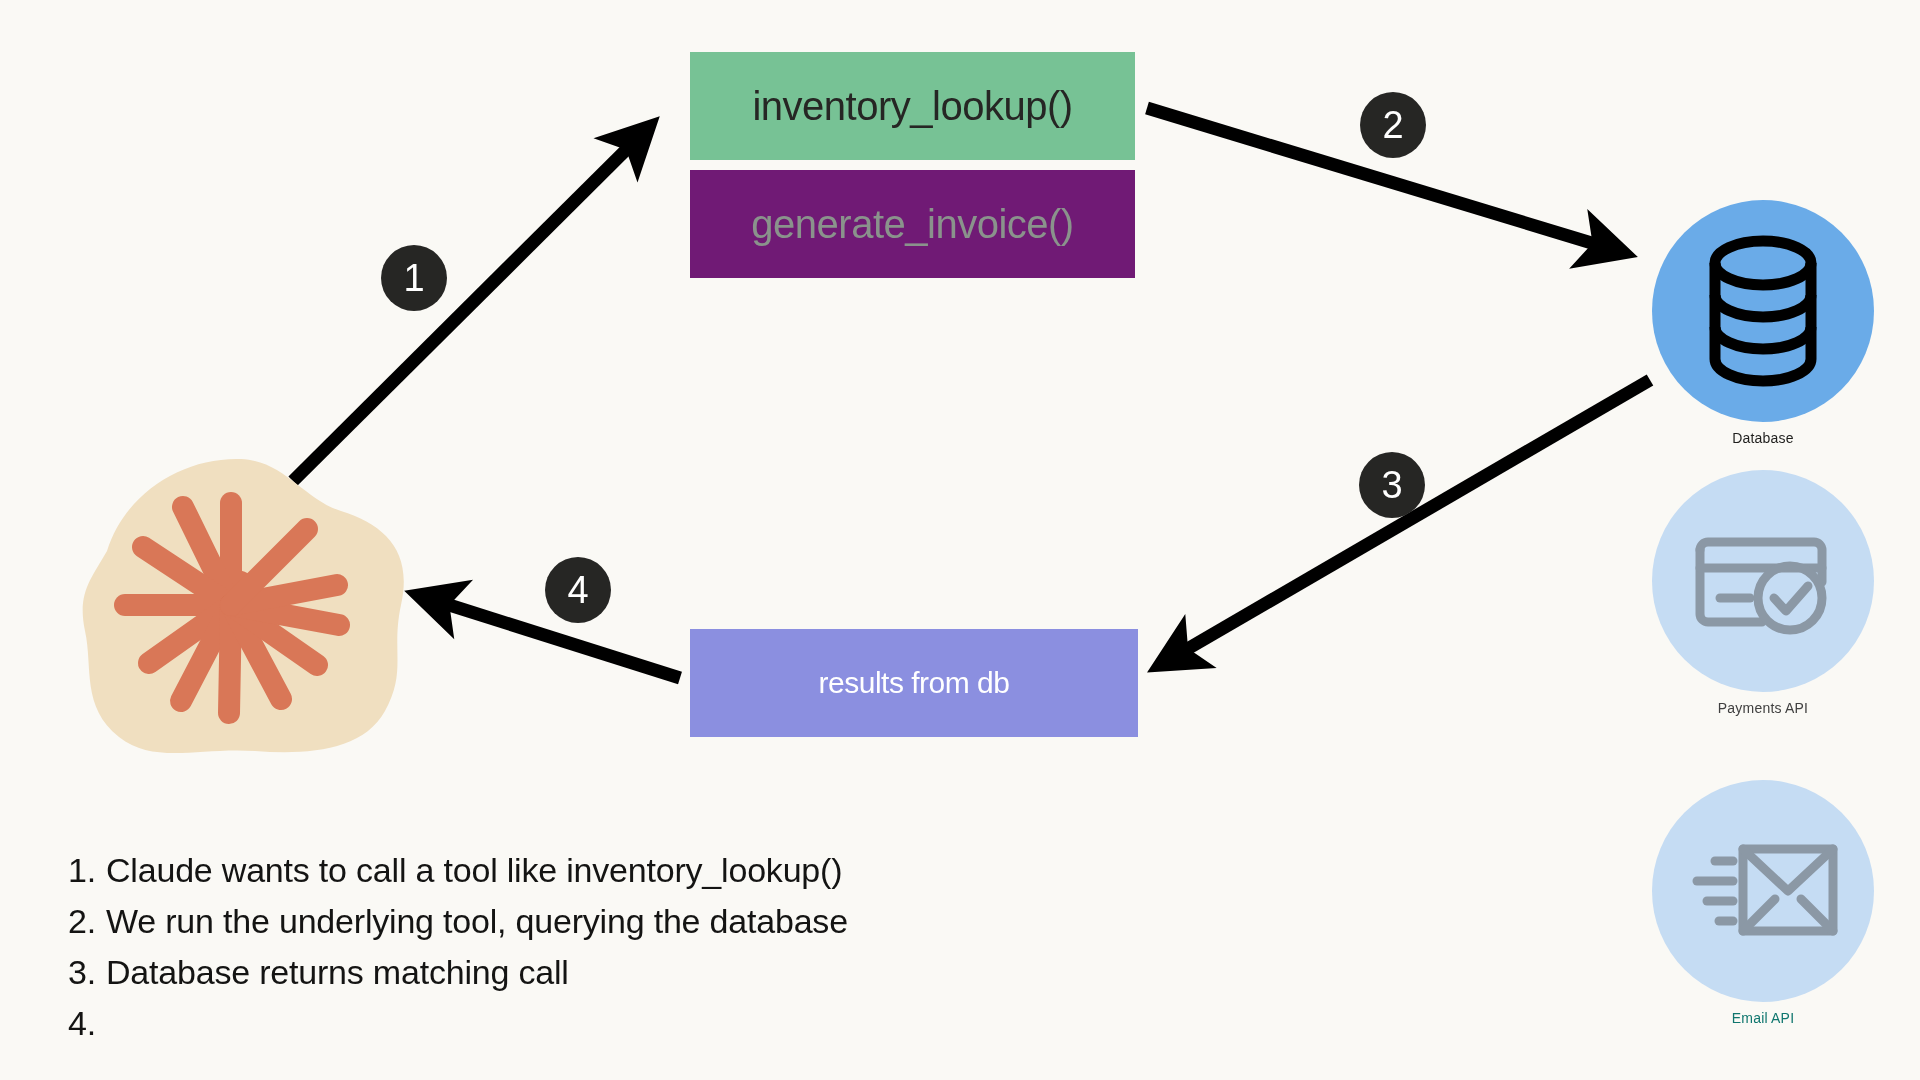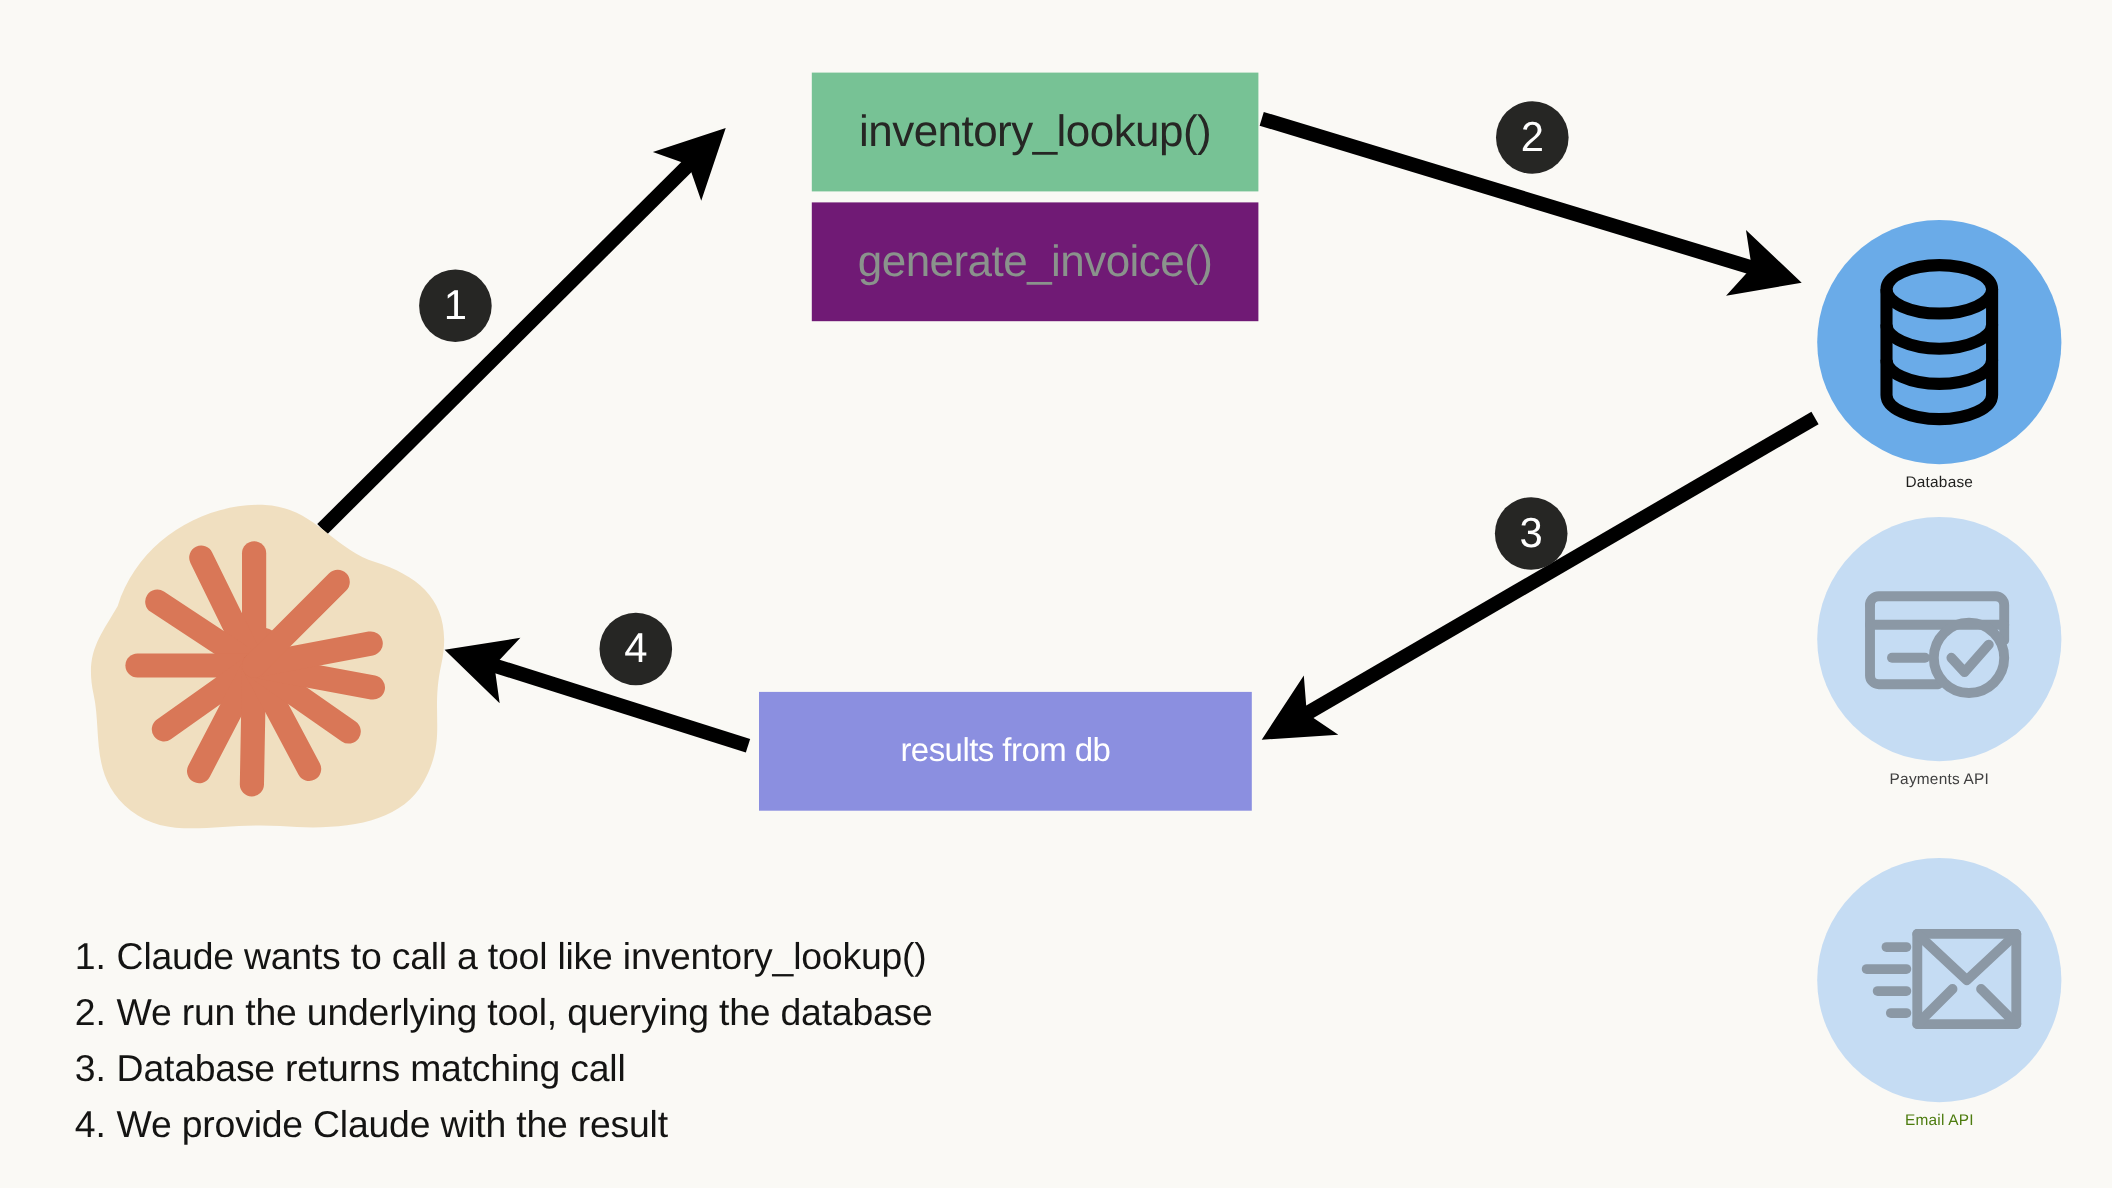--- a/index.html
+++ b/index.html
@@ -22,23 +22,22 @@
     left: 45px;
     top: 455px;
     width: 370px;
     height: 310px;
   }
 
   
   #tool-list {
     position: absolute;
     left: 690px;
-    top: 66px;
-    width: 406px;
-    margin-left: 48px;
+    top: 52px;
+    width: 445px;
   }
   .tool-box {
     height: 108px;
     margin-bottom: 10px;
     display: flex;
     align-items: center;
     justify-content: center;
     box-sizing: border-box;
     padding: 0 14px;
   }
@@ -102,21 +101,21 @@
   #service-database { left: 1648px; top: 200px; }
   #service-database .disc { background: #6aabe8; }
   #service-database .svc-label { color: #1f1f1d; }
 
   #service-payments { left: 1648px; top: 470px; }
   #service-payments .disc { background: #c5dcf3; }
   #service-payments .svc-label { color: #404040; }
 
   #service-email { left: 1648px; top: 780px; }
   #service-email .disc { background: #c5dcf3; }
-  #service-email .svc-label { color: #4d7c0f; }
+  #service-email .svc-label { color: #0f766e; }
 
   
   .step-badge {
     position: absolute;
     width: 66px;
     height: 66px;
     border-radius: 50%;
     background: #262624;
     color: #ffffff;
     display: flex;
@@ -277,17 +276,16 @@
     <div class="step-row">
       <span class="step-num">2.</span>
       <span class="step-text">We run the underlying tool, querying the database</span>
     </div>
     <div class="step-row">
       <span class="step-num">3.</span>
       <span class="step-text">Database returns matching call</span>
     </div>
     <div class="step-row">
       <span class="step-num">4.</span>
-      <span class="step-text">We provide Claude with the result</span>
     </div>
   </div>
 
 </div>
 
 </body></html>

